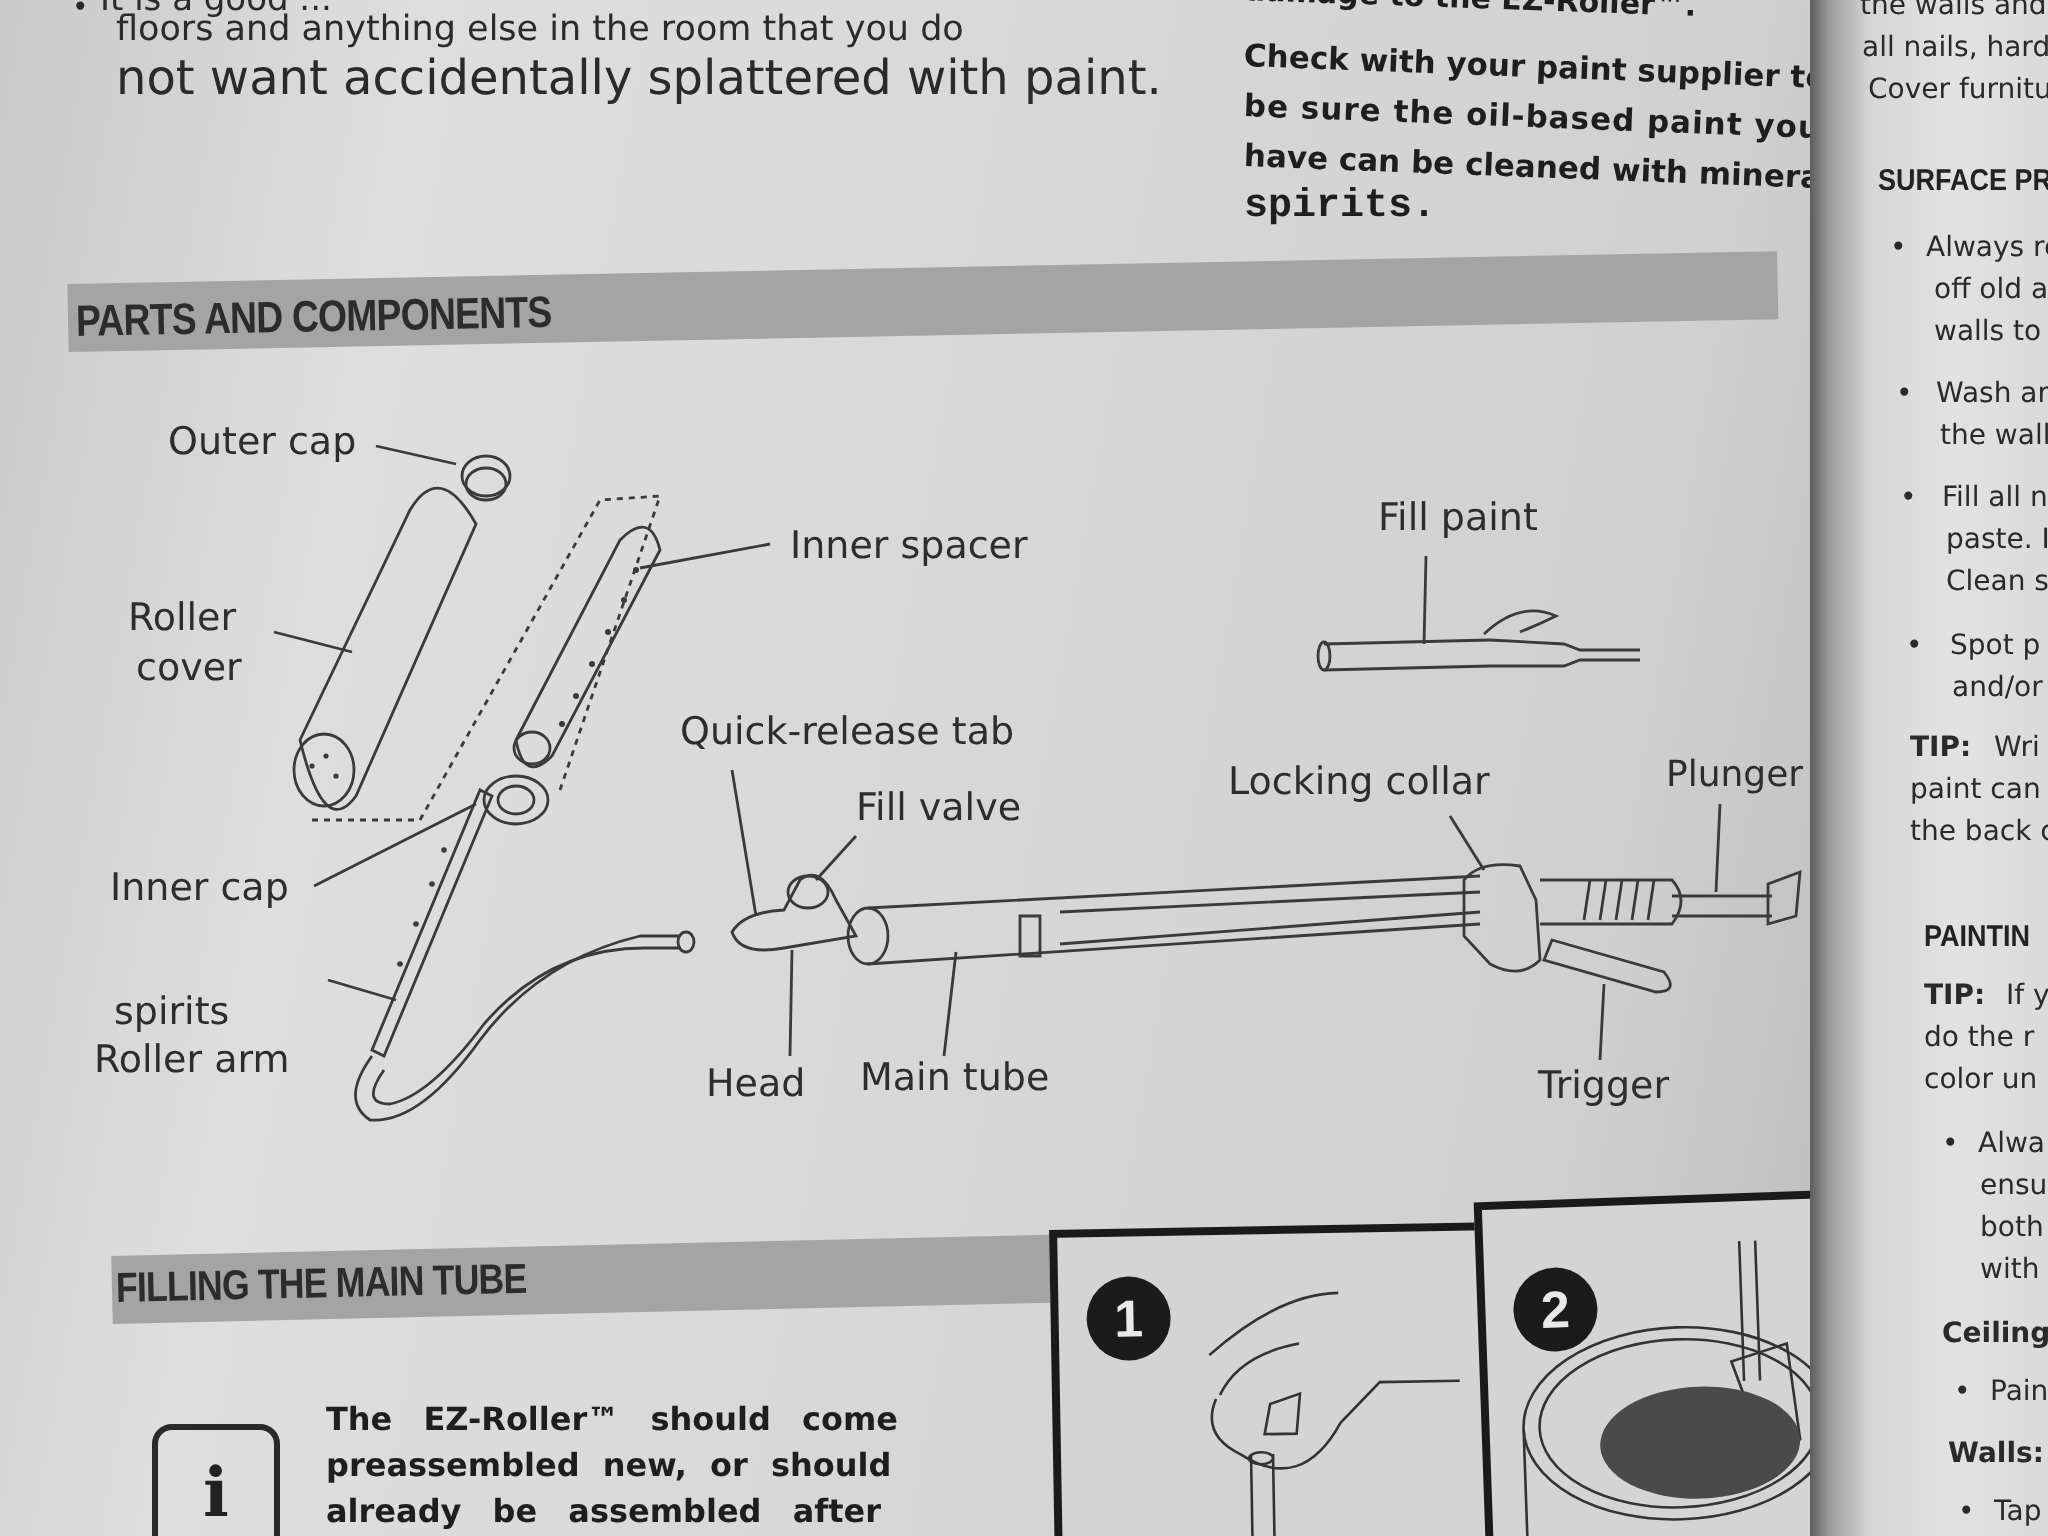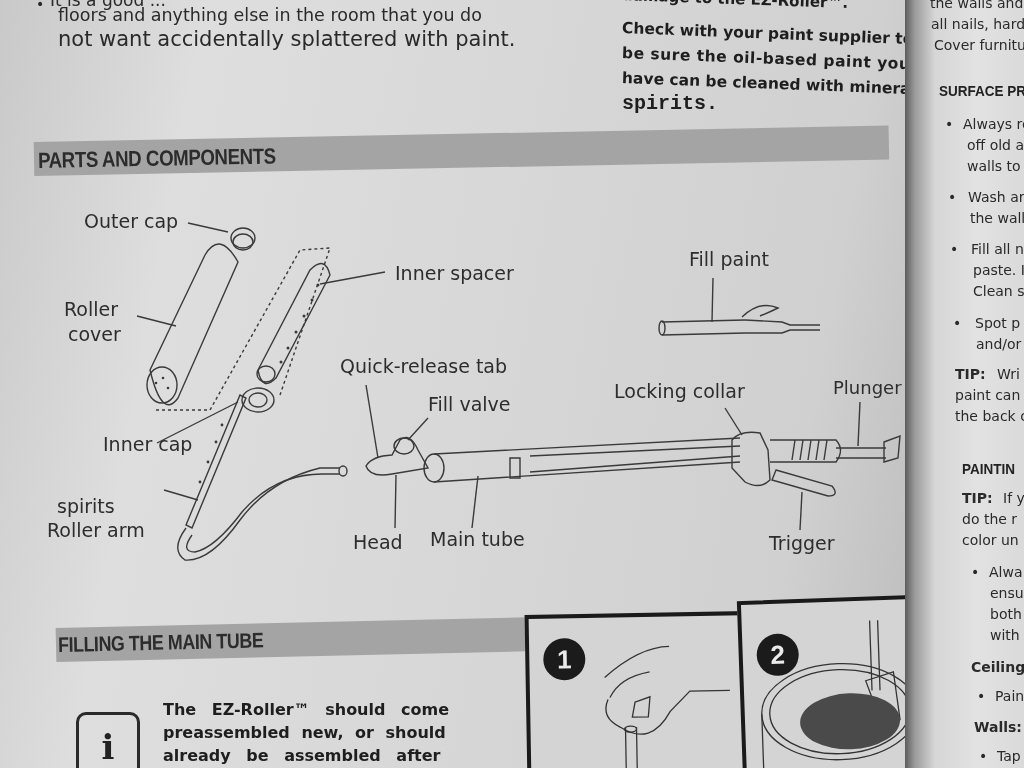--- a/index.html
+++ b/index.html
@@ -48,21 +48,21 @@
   .rt-h { position: absolute; font-weight: bold; font-size: 15px; color: #222; white-space: nowrap; font-family: "Liberation Sans", sans-serif; transform: scaleX(0.9); transform-origin: left; }
 </style>
 </head>
 <body>
 
 <div class="page">
 
   <div class="txt body-text" style="left:50px; top:-12px;">It is a good ...</div>
   <div class="txt body-text" style="left:36px; top:-8px; font-size:14px;">•</div>
   <div class="txt body-text" style="left:58px; top:3px; font-size:17.5px;">floors and anything else in the room that you do</div>
-  <div class="txt body-text" style="left:58px; top:27px; font-size:21px;">not want accidentally splattered with paint.</div>
+  <div class="txt body-text" style="left:58px; top:27px; font-size:24px;">not want accidentally splattered with paint.</div>
 
   <div class="txt bold" style="left:622px; top:-10px; font-size:15px; transform:rotate(2deg);">damage to the EZ-Roller™.</div>
   <div class="txt bold" style="left:622px; top:19px; font-size:15.5px; transform:rotate(2.2deg); transform-origin:left;">Check with your paint supplier to</div>
   <div class="txt bold" style="left:622px; top:44px; font-size:15.5px; transform:rotate(2.2deg); transform-origin:left; letter-spacing:0.5px;">be sure the oil-based paint you</div>
   <div class="txt bold" style="left:622px; top:69px; font-size:15.5px; transform:rotate(2.2deg); transform-origin:left;">have can be cleaned with mineral</div>
   <div class="txt bold" style="left:622px; top:92px; font-size:20px;font-family:Liberation Mono, monospace;">spirits.</div>
 
   <div class="bar" style="left:34px; top:142px; width:855px; transform:rotate(-1.1deg); transform-origin:left;"></div>
   <div class="bar-title" style="left:38px; top:148px; transform:rotate(-1.1deg) scaleX(0.85);">PARTS AND COMPONENTS</div>
 
@@ -139,21 +139,21 @@
       <circle cx="156" cy="383" r="1.3"></circle>
         <circle cx="163" cy="378" r="1.3"></circle>
         <circle cx="168" cy="388" r="1.3"></circle>
     </g>
   </svg>
 
   <div class="lbl" style="left:84px; top:210px;">Outer cap</div>
   <div class="lbl" style="left:64px; top:298px;">Roller</div>
   <div class="lbl" style="left:68px; top:323px;">cover</div>
   <div class="lbl" style="left:395px; top:262px;">Inner spacer</div>
-  <div class="lbl" style="left:55px; top:433px;margin-left:48px;">Inner cap</div>
+  <div class="lbl" style="left:55px; top:433px;">Inner cap</div>
   <div class="lbl" style="left:47px; top:471px;margin-top:48px;">Roller arm</div>
   <div class="lbl" style="left:57px; top:495px;">spirits</div>
   <div class="lbl" style="left:340px; top:355px;">Quick-release tab</div>
   <div class="lbl" style="left:428px; top:393px;">Fill valve</div>
   <div class="lbl" style="left:353px; top:531px;">Head</div>
   <div class="lbl" style="left:430px; top:528px;">Main tube</div>
   <div class="lbl" style="left:689px; top:248px;">Fill paint</div>
   <div class="lbl" style="left:614px; top:380px;">Locking collar</div>
   <div class="lbl" style="left:833px; top:377px; font-size:18px;">Plunger</div>
   <div class="lbl" style="left:769px; top:532px;">Trigger</div>

